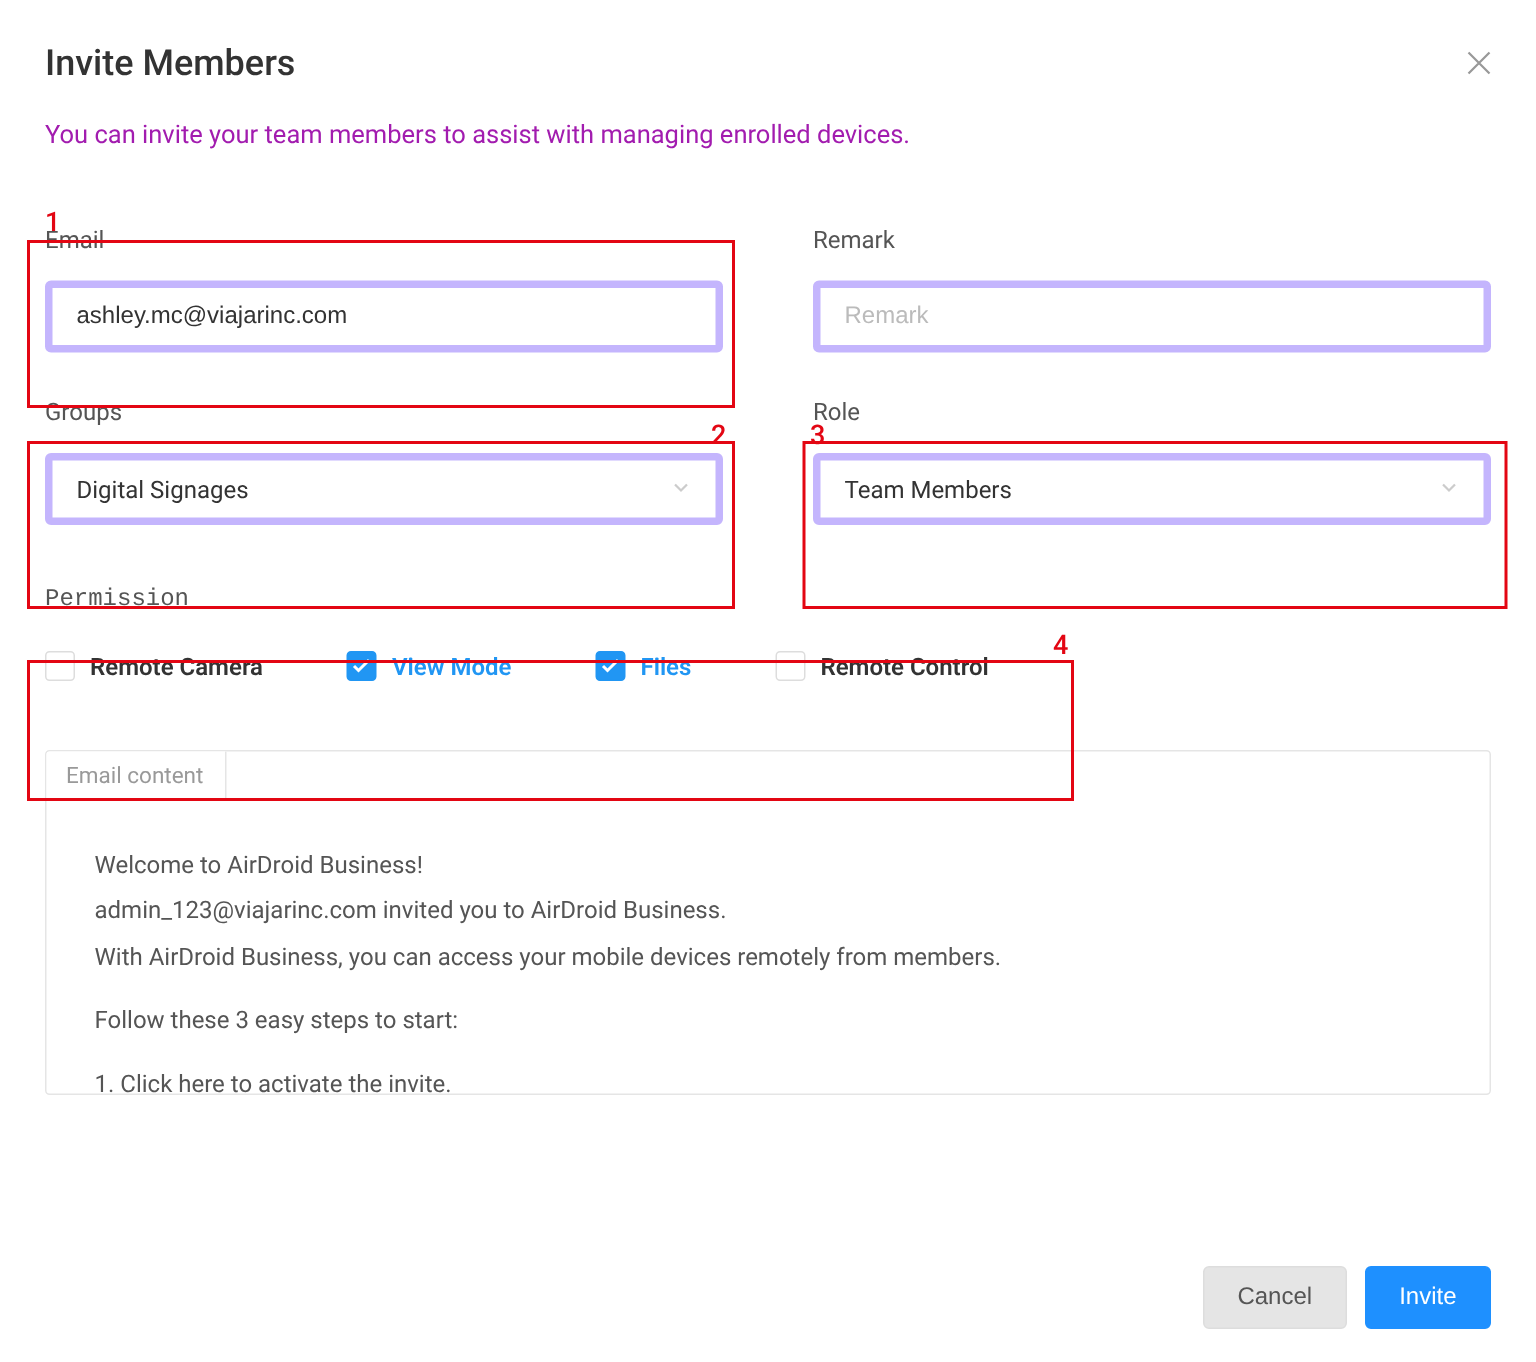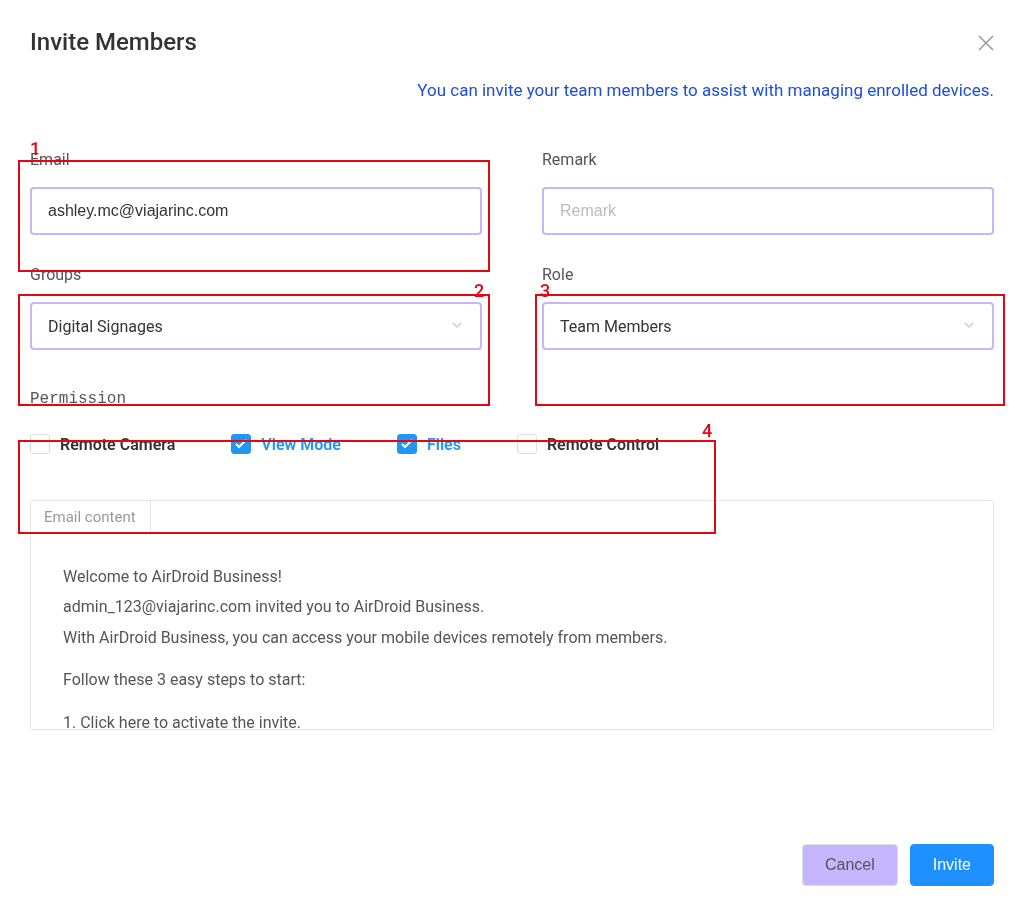--- a/index.html
+++ b/index.html
@@ -25,43 +25,42 @@
     .close-btn {
       position: absolute;
       top: 34px;
       right: 30px;
       cursor: pointer;
       color: #999;
       font-size: 18px;
     }
     .subtitle {
       font-size: 17px;
-      color: #1d4ed8;
+      color: #a21caf;
       margin-bottom: 50px;
-      text-align: right;
     }
     .form-grid {
       display: grid;
       grid-template-columns: 1fr 1fr;
       column-gap: 60px;
       row-gap: 30px;
       margin-bottom: 40px;
     }
     .field-group { position: relative; }
     .field-label {
       font-size: 16px;
       color: #555;
       margin-bottom: 18px;
       display: block;
     }
     .text-input, .select-input {
       width: 100%;
       height: 48px;
       padding: 0 16px;
-      border: 2px solid #c4b5fd;
+      border: 5px solid #c4b5fd;
       border-radius: 4px;
       font-size: 16px;
       color: #333;
       background: #fff;
       display: flex;
       align-items: center;
       justify-content: space-between;
     }
     .text-input::placeholder { color: #bbb; }
     .text-input { outline: none; }
@@ -194,21 +193,21 @@
     .btn {
       height: 42px;
       padding: 0 22px;
       border-radius: 4px;
       font-size: 16px;
       cursor: pointer;
       display: inline-flex;
       align-items: center;
       justify-content: center;
       border: 1px solid #ddd;
-      background: #c4b5fd;
+      background: #e5e5e5;
       color: #555;
     }
     .btn.primary {
       background: #1e90ff;
       border-color: #1e90ff;
       color: #fff;
     }
   </style>
 </head>
 <body>

